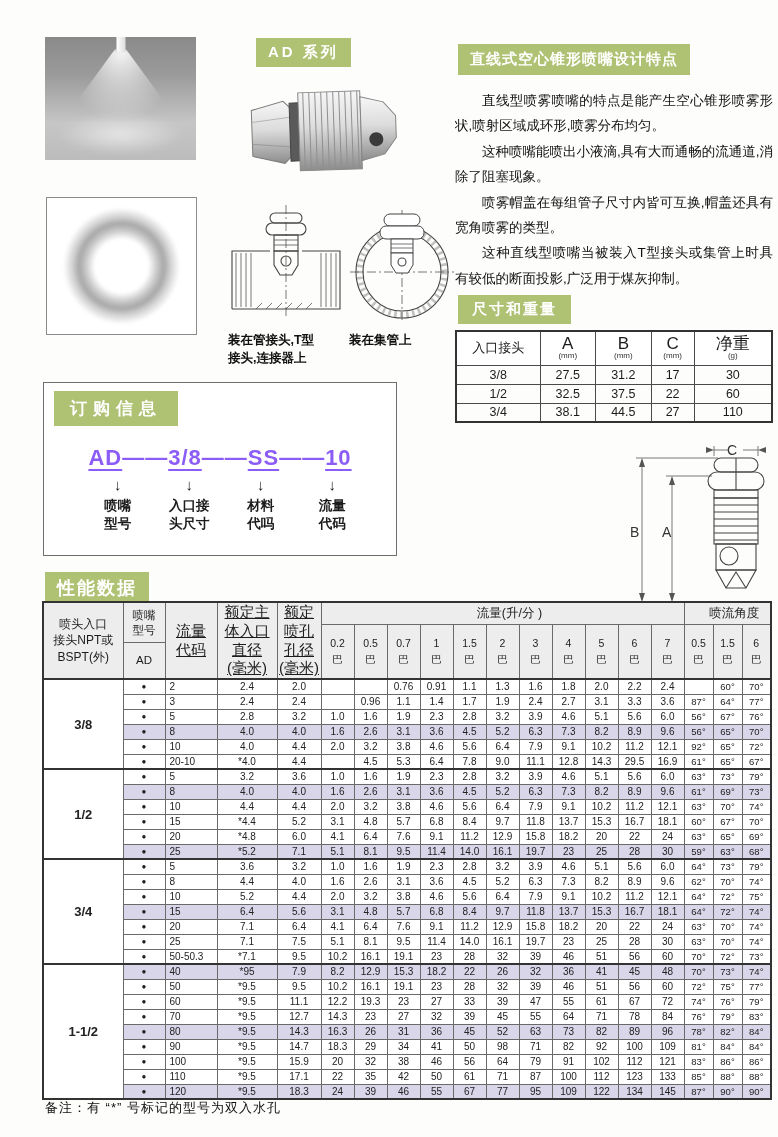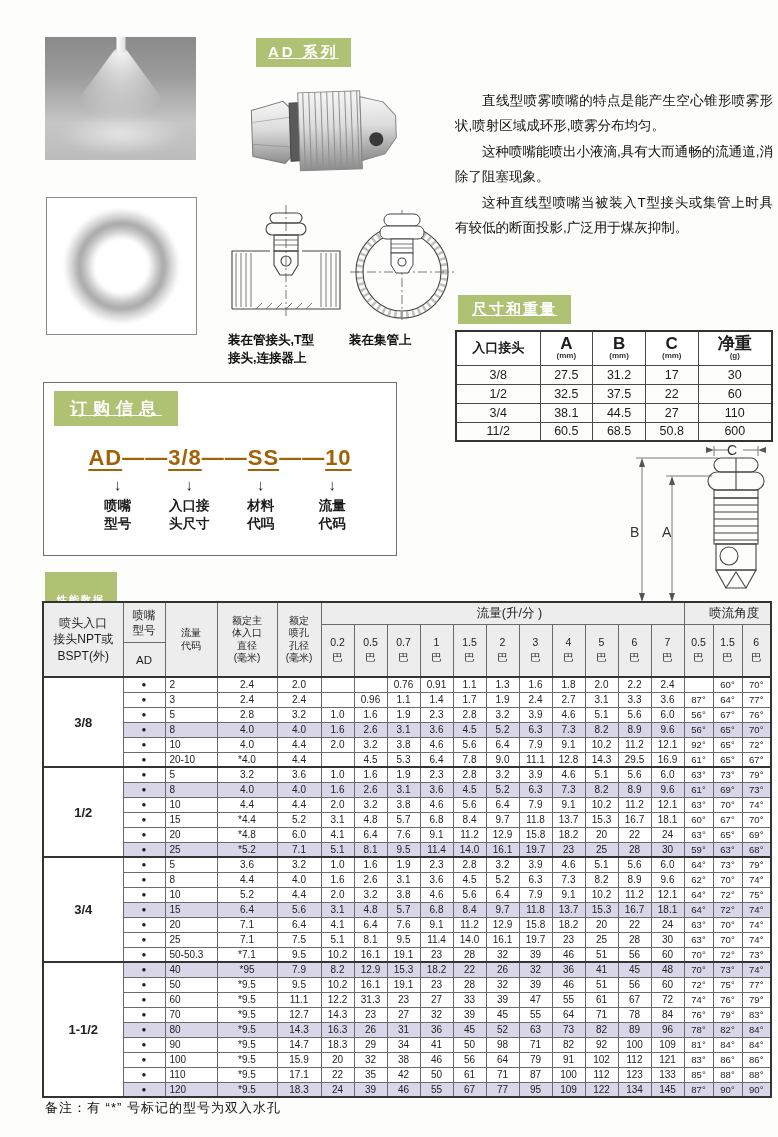--- a/index.html
+++ b/index.html
@@ -4,21 +4,21 @@
 <style>
   * { box-sizing: border-box; margin: 0; padding: 0; }
   html,body { background:#e8e8e8; }
   .page {
     position: relative; width: 778px; height: 1137px; margin: 0 auto;
     background: #fdfdfb; overflow: hidden;
     font-family: "Liberation Sans", "DejaVu Sans", sans-serif; color: #1c1c1c;
   }
   .badge {
     display: inline-block; background: #afc173; color: #ffffff;
-    font-weight: bold; text-align: center; text-decoration: underline;
+    font-weight: bold; text-align: center;
   }
 
   
   .spray-photo { position:absolute; left:45px; top:37px; width:151px; height:123px;
     background: linear-gradient(180deg,#8a8a8a 0%,#9a9a9a 30%,#c6c6c6 70%,#bcbcbc 100%); overflow:hidden; }
   .spray-photo::before { content:''; position:absolute; left:50%; top:10%; width:74%; height:56%;
     transform:translateX(-50%);
     background: radial-gradient(ellipse at 50% 0%, rgba(255,255,255,.95), rgba(255,255,255,.35) 45%, rgba(255,255,255,0) 75%);
     clip-path: polygon(45% 0, 55% 0, 100% 100%, 0 100%); filter: blur(2px); }
   .spray-photo::after { content:''; position:absolute; bottom:4%; left:8%; width:84%; height:34%;
@@ -45,53 +45,53 @@
   .manifold-diagram { position:absolute; left:346px; top:208px; }
   .diagram-caption { position:absolute; font-size:12.5px; font-weight:bold; line-height:1.45; color:#111; }
   .caption-tee { left:228px; top:320px; width:130px;margin-top:11px; }
   .caption-manifold { left:349px; top:331px; width:120px; }
   .pre { white-space: pre-line; }
 
   
   .dims-title { position:absolute; left:458px; top:295px; padding:5px 14px; font-size:15px; letter-spacing:2px; }
   .dims-table { position:absolute; left:455px; top:330px; width:318px; border-collapse:collapse; border:2px solid #333; }
   .dims-table th, .dims-table td { border:1px solid #4a4a4a; text-align:center; }
-  .dims-table th { height:34px; font-weight:bold; background:#fff;text-align:center; }
+  .dims-table th { height:34px; font-weight:normal; background:#fff;text-align:center; }
   .dims-table td { height:19px; font-size:12.5px; }
   .dims-table .dim-col0 { font-size:13px; width:84px; }
   .dim-letter { font-size:17px; line-height:1; }
   .dim-unit { font-size:8px; color:#333; line-height:1.1; }
 
   
   .order-box { position:absolute; left:43px; top:382px; width:354px; height:174px; border:1px solid #6e6e6e; background:#fff; }
   .order-title { position:absolute; left:10px; top:8px; padding:6px 16px; font-size:17px; letter-spacing:6px; }
   .order-code { position:absolute; left:0; right:0; top:62px; text-align:center;
-    font-size:22px; font-weight:bold; color:#a16207; letter-spacing:1px; }
+    font-size:22px; font-weight:bold; color:#8b5cf6; letter-spacing:1px; }
   .code-part { text-decoration: underline; text-underline-offset: 4px; text-decoration-thickness: 2px; }
   .code-sep { text-decoration:none; }
   .order-labels { position:absolute; left:38px; right:28px; top:94px; display:flex; justify-content:space-between; }
   .order-label-block { width:74px; text-align:center; }
   .order-arrow { font-size:15px; font-weight:bold; line-height:1.1; }
   .order-label { margin-top:3px; font-size:13.5px; font-weight:bold; line-height:1.35; }
 
   
   .dim-diagram { position:absolute; left:612px; top:442px; }
   .dim-diagram text { font-family:"Liberation Sans","DejaVu Sans",sans-serif; font-size:14px; fill:#333; }
 
   
-  .perf-title { position:absolute; left:45px; top:572px; padding:21px 12px; font-size:10px; letter-spacing:2px; }
+  .perf-title { position:absolute; left:45px; top:572px; padding:4px 12px; font-size:18px; letter-spacing:2px; }
   .perf-table { position:absolute; left:42px; top:601px; width:728px; table-layout:fixed;
     border-collapse:collapse; border:2px solid #333; background:#fff; }
   .perf-table th, .perf-table td { border:1px solid #6a6a6a; text-align:center; overflow:hidden; }
   .perf-table thead th { background:#ededed; font-weight:normal; }
   .perf-table thead { border-bottom:2px solid #333; }
   .ph-top th { height:22px; }
   .ph-span { font-size:12.5px;padding-left:14px; }
   .ph-inlet { font-size:12px; line-height:1.35; }
-  .ph-small { font-size:10px; line-height:1.25; }
+  .ph-small { font-size:15px; line-height:1.25;text-decoration:underline; }
   .ph-model { padding:0; vertical-align:top; }
   .ph-model-top { height:40px; border-bottom:1px solid #6a6a6a; display:flex; align-items:center; justify-content:center; font-size:11.5px; line-height:1.3; }
   .ph-model-bottom { height:33px; display:flex; align-items:center; justify-content:center; font-size:11.5px; }
   .ph-press { height:52px; font-size:10.5px; line-height:1.5; vertical-align:middle; }
   .perf-table tbody td { height:15px; font-size:10px; color:#222; padding:0 1px; }
   .perf-table tbody .group-label { font-size:13px; font-weight:bold; background:#fff; }
   .perf-table tbody .bullet { font-size:8px; }
   .perf-table tbody .code-cell { text-align:left; padding-left:4px; }
   .perf-table tbody .angle { font-size:9.5px; }
   .perf-table tr.hl td { background:#d9d6ea; }
@@ -138,23 +138,25 @@
           <line x1="96" y1="18" x2="96" y2="96"></line>
           <line x1="102" y1="18" x2="102" y2="96"></line>
           <line x1="108" y1="18" x2="108" y2="96"></line>
           <line x1="114" y1="18" x2="114" y2="96"></line>
         </g>
       <polygon points="117,24 140,30 152,44 152,66 140,82 117,88" fill="url(#metal)" stroke="#848484"></polygon>
       <circle cx="132" cy="67" r="7" fill="#3a3a3a"></circle>
     </g>
   </svg>
 
+  <div class="badge design-title">直线式空心锥形喷嘴设计特点</div>
   <div class="design-text">
     <p>直线型喷雾喷嘴的特点是能产生空心锥形喷雾形状,喷射区域成环形,喷雾分布均匀。</p>
     <p>这种喷嘴能喷出小液滴,具有大而通畅的流通道,消除了阻塞现象。</p>
+    <p>喷雾帽盖在每组管子尺寸内皆可互换,帽盖还具有宽角喷雾的类型。</p>
     <p>这种直线型喷嘴当被装入T型接头或集管上时具有较低的断面投影,广泛用于煤灰抑制。</p>
   </div>
 
   <div class="ring-box">
     <div class="ring"></div>
   </div>
 
   <svg class="tee-diagram" width="120" height="118" viewBox="0 0 120 118">
     <line class="thin" x1="60" y1="2" x2="60" y2="116" stroke-dasharray="9 3 2 3"></line>
     <rect class="ln" x="44" y="10" width="32" height="10" rx="5"></rect>
@@ -238,27 +240,20 @@
           <td>37.5</td>
           <td>22</td>
           <td>60</td>
         </tr>
         <tr>
           <td>3/4</td>
           <td>38.1</td>
           <td>44.5</td>
           <td>27</td>
           <td>110</td>
-        </tr>
-        <tr>
-          <td>11/2</td>
-          <td>60.5</td>
-          <td>68.5</td>
-          <td>50.8</td>
-          <td>600</td>
         </tr>
       </tbody>
     </table>
 
   <div class="order-box">
     <div class="badge order-title">订购信息</div>
     <div class="order-code" id="order-code"><span class="code-part">AD</span><span class="code-sep">——</span><span class="code-part">3/8</span><span class="code-sep">——</span><span class="code-part">SS</span><span class="code-sep">——</span><span class="code-part">10</span></div>
     <div class="order-labels" id="order-labels">
         <div class="order-label-block">
           <div class="order-arrow">↓</div>
@@ -853,21 +848,21 @@
           <td class="angle">72°</td>
           <td class="angle">75°</td>
           <td class="angle">77°</td>
         </tr>
         <tr>
           <td class="bullet">●</td>
           <td class="code-cell">60</td>
           <td>*9.5</td>
           <td>11.1</td>
           <td>12.2</td>
-          <td>31.3</td>
+          <td>19.3</td>
           <td>23</td>
           <td>27</td>
           <td>33</td>
           <td>39</td>
           <td>47</td>
           <td>55</td>
           <td>61</td>
           <td>67</td>
           <td>72</td>
           <td class="angle">74°</td>

